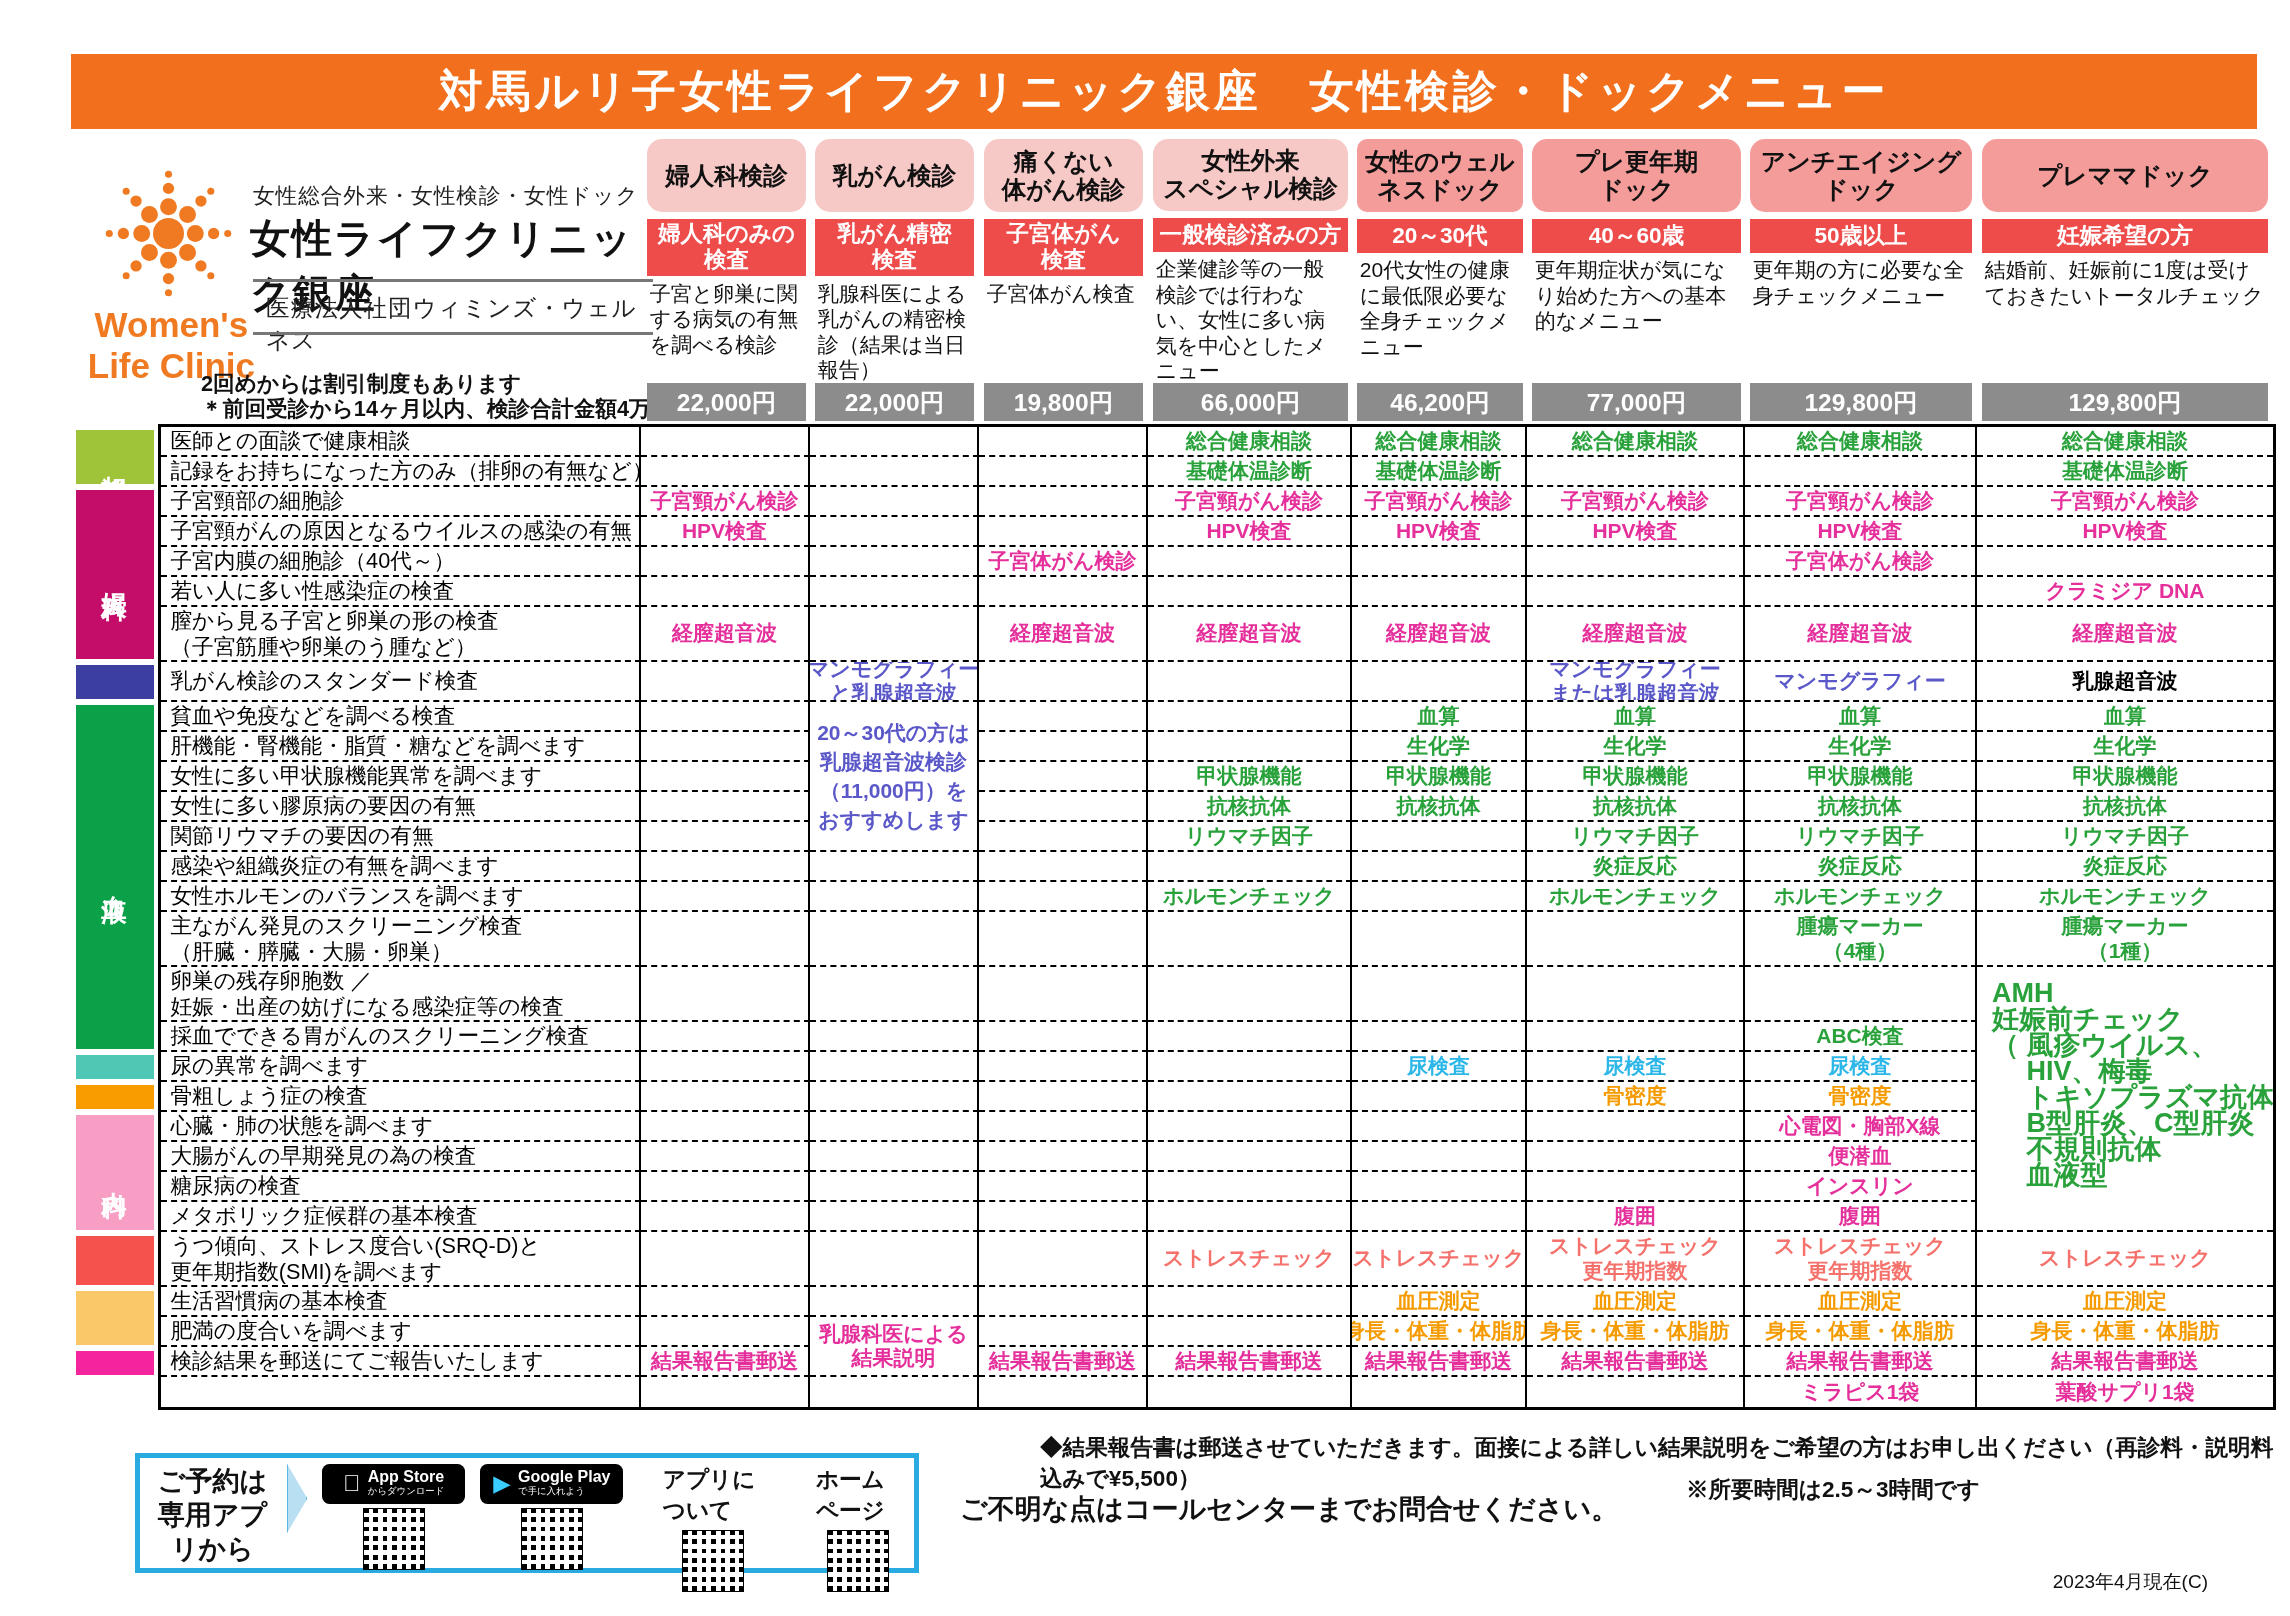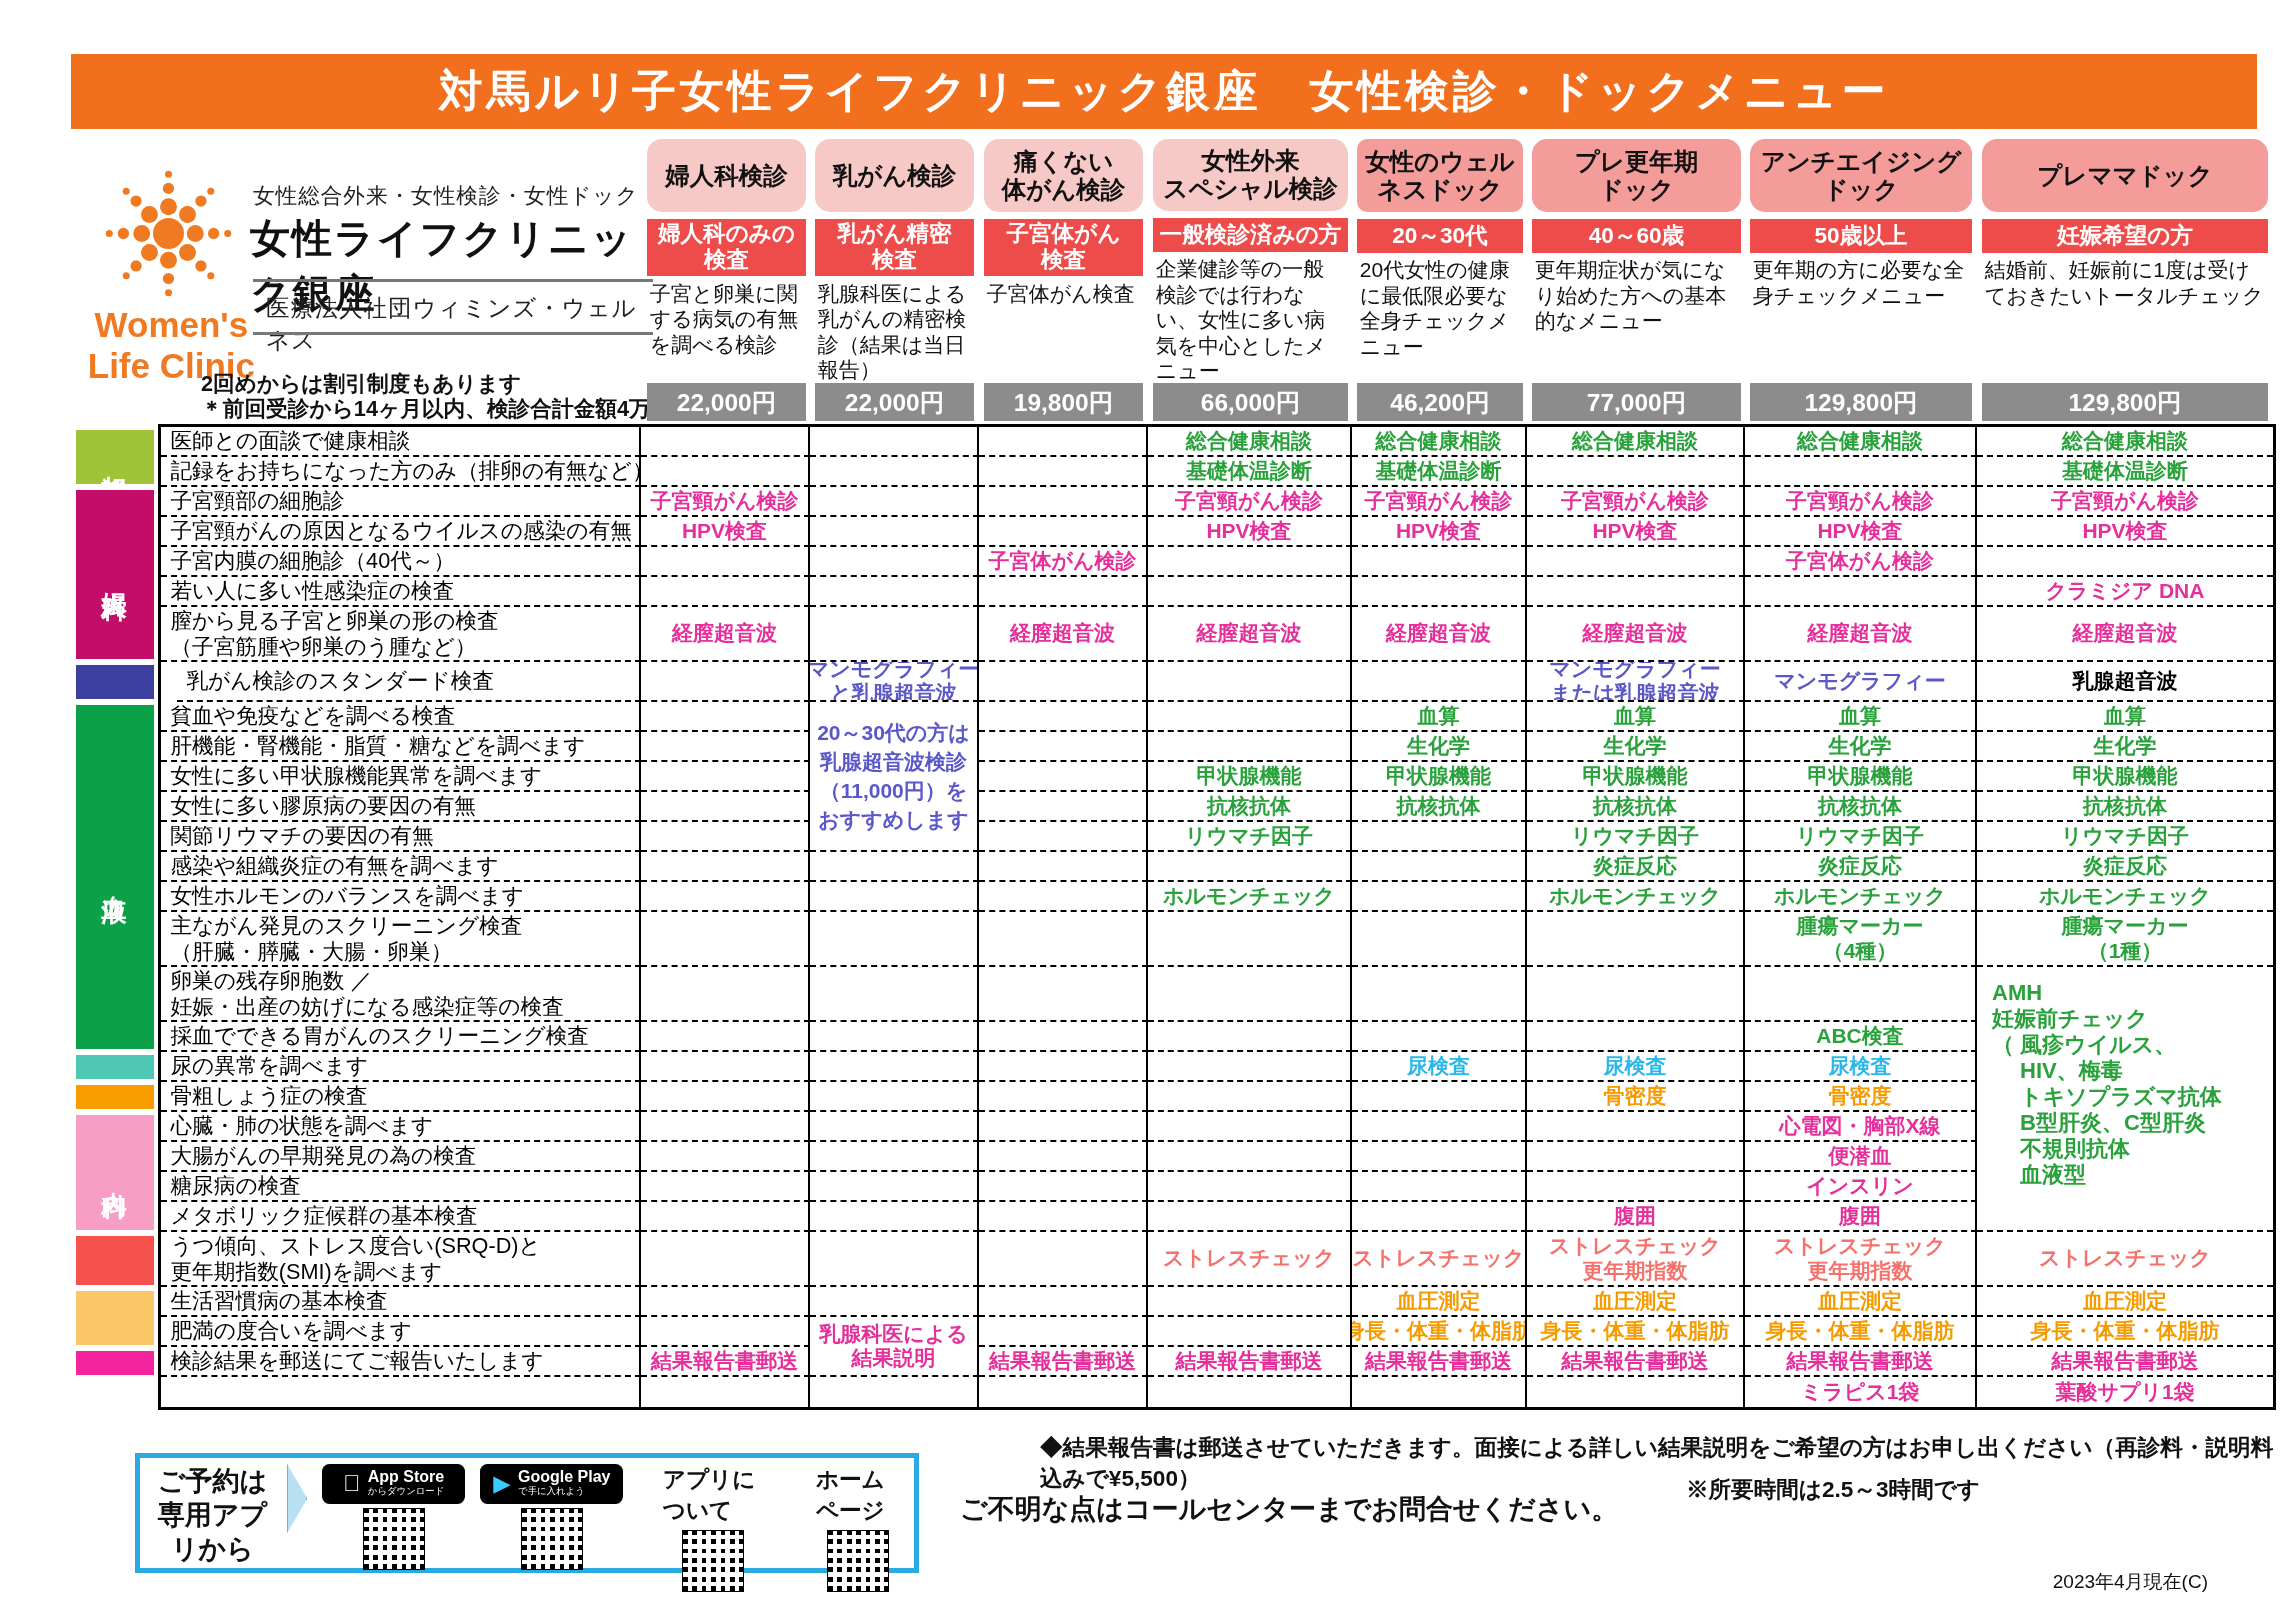--- a/index.html
+++ b/index.html
@@ -45,21 +45,21 @@
 
   
   .grid { position:absolute; left:158px; top:424px; display:grid; border:3.8px solid #000; background:#fff; }
   .cell, .rlabel { border-right:2.8px solid #000; border-bottom:2.8px dashed #000; overflow:hidden; }
   .cell { display:flex; flex-direction:column; align-items:center; justify-content:center;
     font-size:21px; font-weight:bold; line-height:24.5px; text-align:center; white-space:nowrap; }
   .rlabel { display:flex; flex-direction:column; justify-content:center; align-items:flex-start;
     padding-left:9.4px; font-size:21.7px; line-height:25.4px; color:#000; white-space:nowrap; }
   .rnone { border-right:none; } .bnone { border-bottom:none; }
   .note { font-size:21px; line-height:29px; }
-  .amh { align-items:flex-start; text-align:left; padding-left:15px; font-size:22px; line-height:26px; justify-content:flex-start; padding-top:13px; }
+  .amh { align-items:flex-start; text-align:left; padding-left:15px; font-size:27px; line-height:26px; justify-content:flex-start; padding-top:13px; }
 
   
   .report-note { position:absolute; left:1040px; top:1432px; font-size:22.6px; font-weight:bold; color:#111; }
   .duration-note { position:absolute; right:311px; top:1474px; font-size:22.6px; font-weight:bold; color:#111; }
   .contact-line { position:absolute; left:960px; top:1491px; font-size:27px; font-weight:bold; color:#111; }
   .tel-line { position:absolute; left:960px; top:1524px; color:#111; }
   .tel-label { font-size:41px; font-weight:bold; letter-spacing:0.9px; }
   .tel-hours { font-size:24.5px; font-weight:bold; }
   .date-note { position:absolute; right:83px; top:1569px; font-size:19px; color:#111; }
 
@@ -393,21 +393,21 @@
       </div>
       <div class="cell" style="grid-area: 7 / 7 / span 1; color: rgb(229, 48, 156);">
         <div>経膣超音波</div>
       </div>
       <div class="cell" style="grid-area: 7 / 8 / span 1; color: rgb(229, 48, 156);">
         <div>経膣超音波</div>
       </div>
       <div class="cell rnone" style="grid-area: 7 / 9 / span 1; color: rgb(229, 48, 156);">
         <div>経膣超音波</div>
       </div>
-      <div class="rlabel" style="grid-area: 8 / 1; margin-left: 16px;">
+      <div class="rlabel" style="grid-area: 8 / 1;">
         <div>乳がん検診のスタンダード検査</div>
       </div>
       <div class="cell" style="grid-area: 8 / 2 / span 1;"></div>
       <div class="cell" style="grid-area: 8 / 3 / span 1; color: rgb(90, 88, 200);">
         <div>マンモグラフィー</div>
         <div>と乳腺超音波</div>
       </div>
       <div class="cell" style="grid-area: 8 / 4 / span 1;"></div>
       <div class="cell" style="grid-area: 8 / 5 / span 1;"></div>
       <div class="cell" style="grid-area: 8 / 6 / span 1;"></div>

